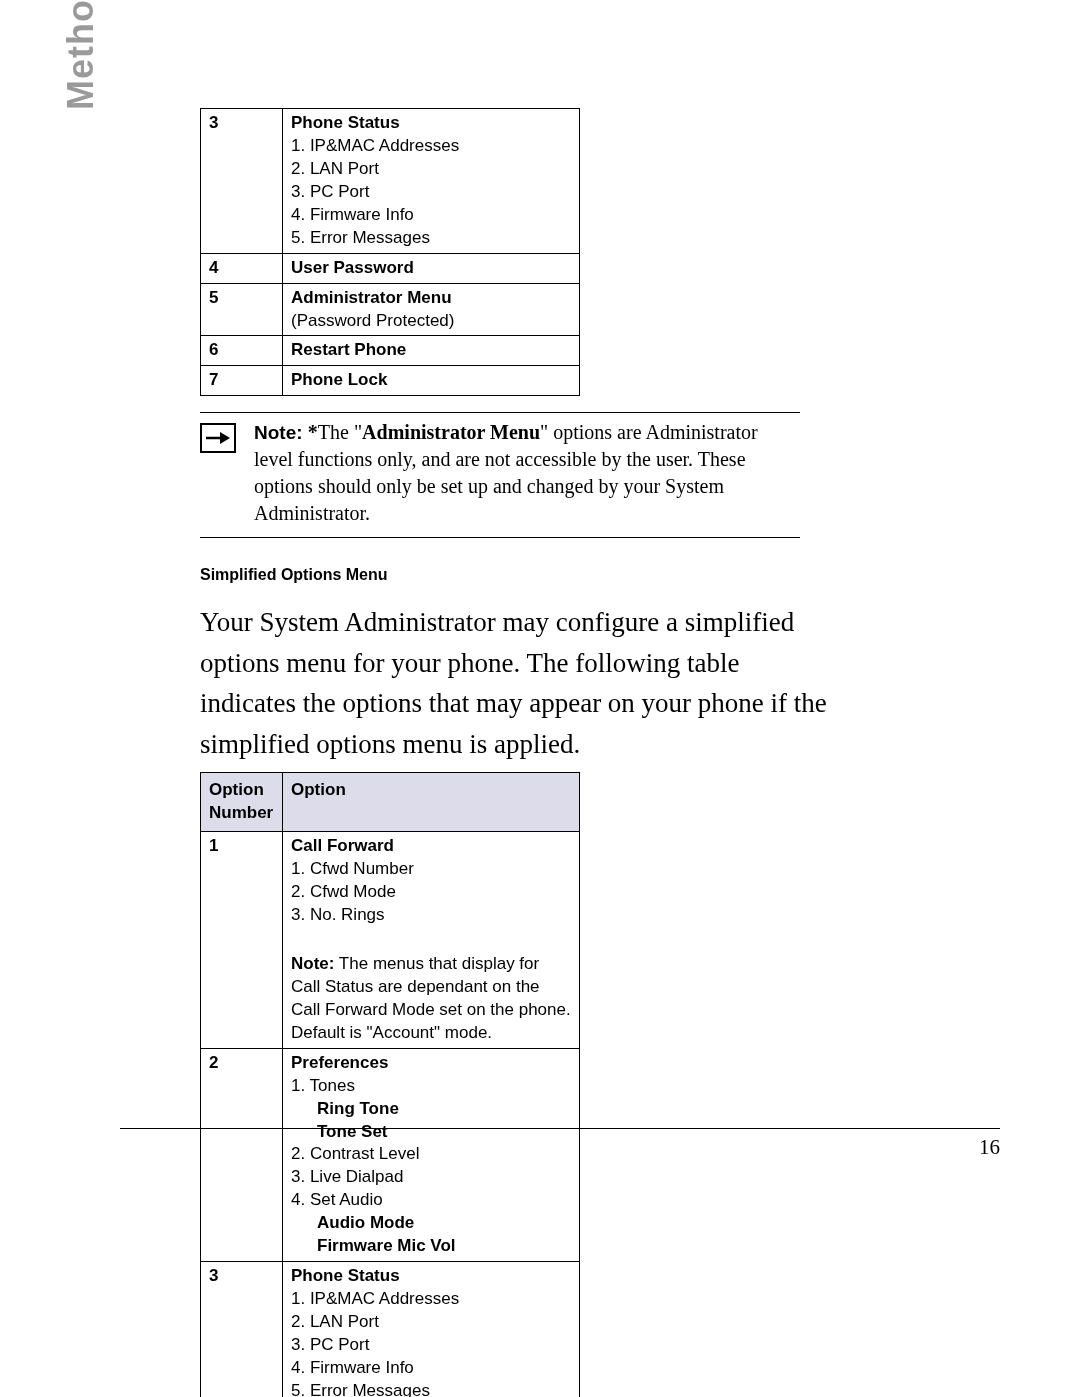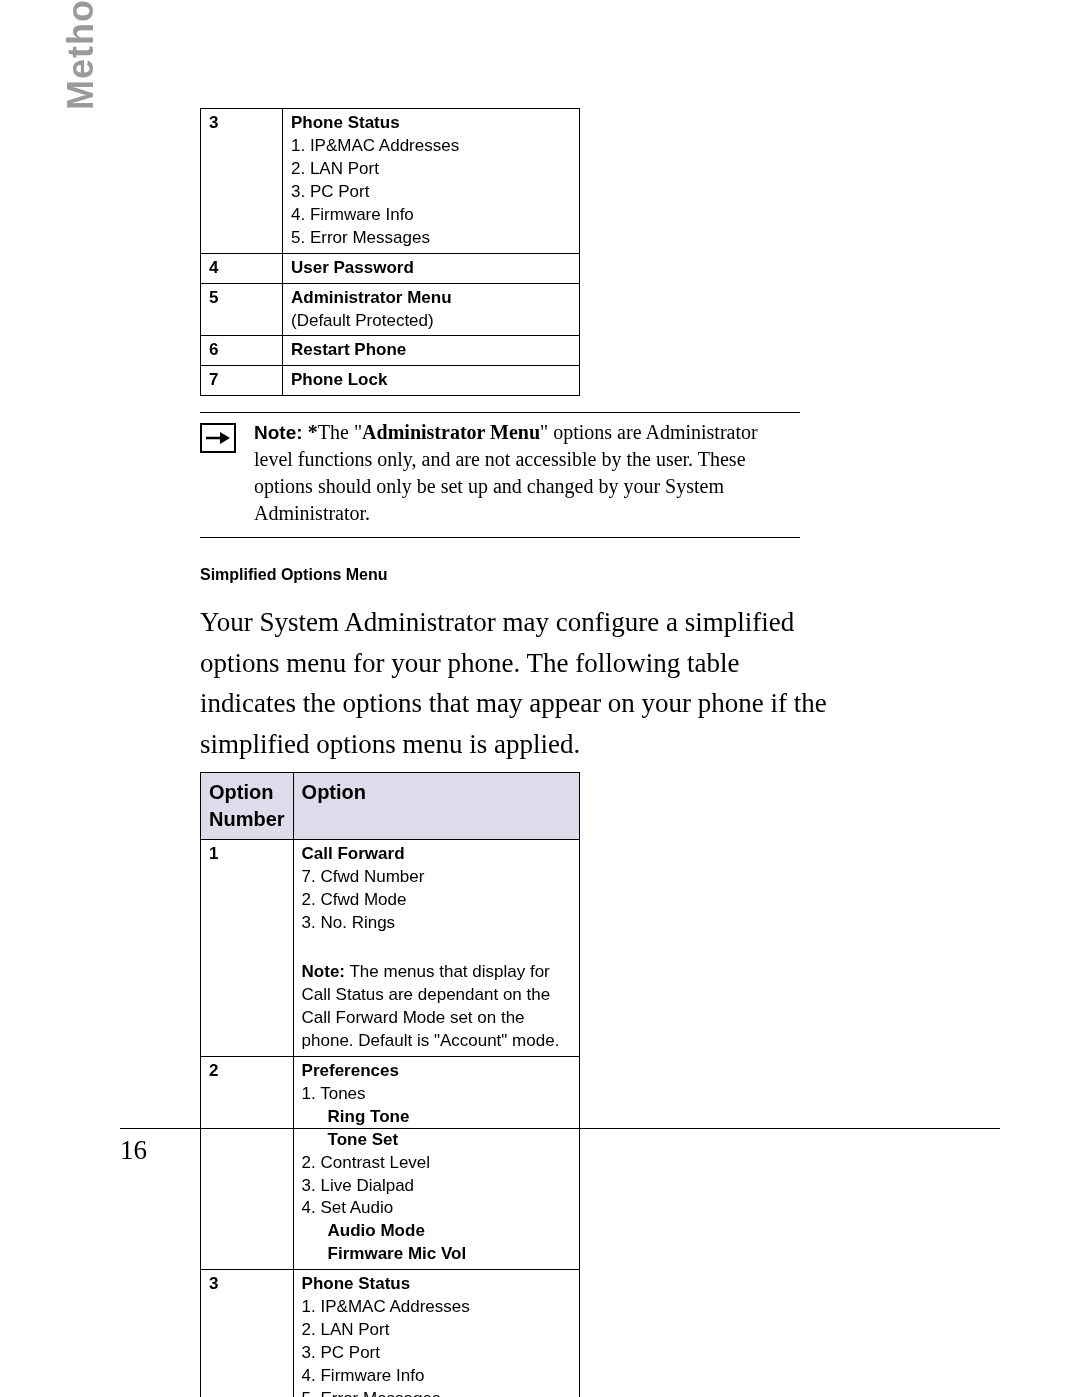--- a/index.html
+++ b/index.html
@@ -62,36 +62,36 @@
     .note-label { font-weight: bold; font-family: Arial, Helvetica, sans-serif; font-size: 19px; }
     .note-bold { font-weight: bold; }
     .h2 { font-weight: bold; font-size: 16px; margin-top: 28px; margin-bottom: 18px; font-family: Arial, Helvetica, sans-serif; }
     .para { font-family: 'Times New Roman', Times, serif; font-size: 27px; line-height: 1.5; margin-bottom: 8px; width: 640px; }
     table.opt2 { width: 380px; }
     table.opt2 th {
       background: #dcdceb;
       border: 1px solid #000;
       text-align: left;
       font-weight: bold;
-      font-size: 20px;
+      font-size: 17px;
       padding: 6px 8px;
       vertical-align: top;
     }
     table.opt2 th.num { width: 82px; }
     .indent1 { padding-left: 26px; font-weight: bold; }
     .blank-line { height: 18px; }
     .sub-note { margin-top: 8px; }
     .footer {
       position: absolute;
       left: 120px;
       right: 80px;
       top: 1128px;
     }
     .footer-rule { border: none; border-top: 1px solid #000; margin-bottom: 6px; }
-    .footer-row { display: flex; justify-content: flex-start; font-family: 'Times New Roman', Times, serif; font-size: 27px; }
+    .footer-row { display: flex; justify-content: flex-end; font-family: 'Times New Roman', Times, serif; font-size: 21px; }
   </style>
 </head>
 <body>
 
 <div class="sidebar-label">Methods for Customizing Your Phone</div>
 
 <div class="content">
 
   <table class="opt">
     <tbody id="t1body">
@@ -109,21 +109,21 @@
         <tr>
           <td class="num">4</td>
           <td>
             <div class="bold">User Password</div>
           </td>
         </tr>
         <tr>
           <td class="num">5</td>
           <td>
             <div class="bold">Administrator Menu</div>
-            <div>(Default Protected)</div>
+            <div>(Password Protected)</div>
           </td>
         </tr>
         <tr>
           <td class="num">6</td>
           <td>
             <div class="bold">Restart Phone</div>
           </td>
         </tr>
         <tr>
           <td class="num">7</td>
@@ -162,21 +162,21 @@
           <div>Number</div>
         </th>
         <th>Option</th>
       </tr>
     </thead>
     <tbody id="t2body">
         <tr>
           <td class="num">1</td>
           <td>
             <div class="bold">Call Forward</div>
-            <div>7. Cfwd Number</div>
+            <div>1. Cfwd Number</div>
             <div>2. Cfwd Mode</div>
             <div>3. No. Rings</div>
             <div class="blank-line"></div>
             <div class="sub-note"><span class="bold">Note:</span><span> The menus that display for Call Status are dependant on the Call Forward Mode set on the phone. Default is "Account" mode.</span></div>
           </td>
         </tr>
         <tr>
           <td class="num">2</td>
           <td>
             <div class="bold">Preferences</div>

